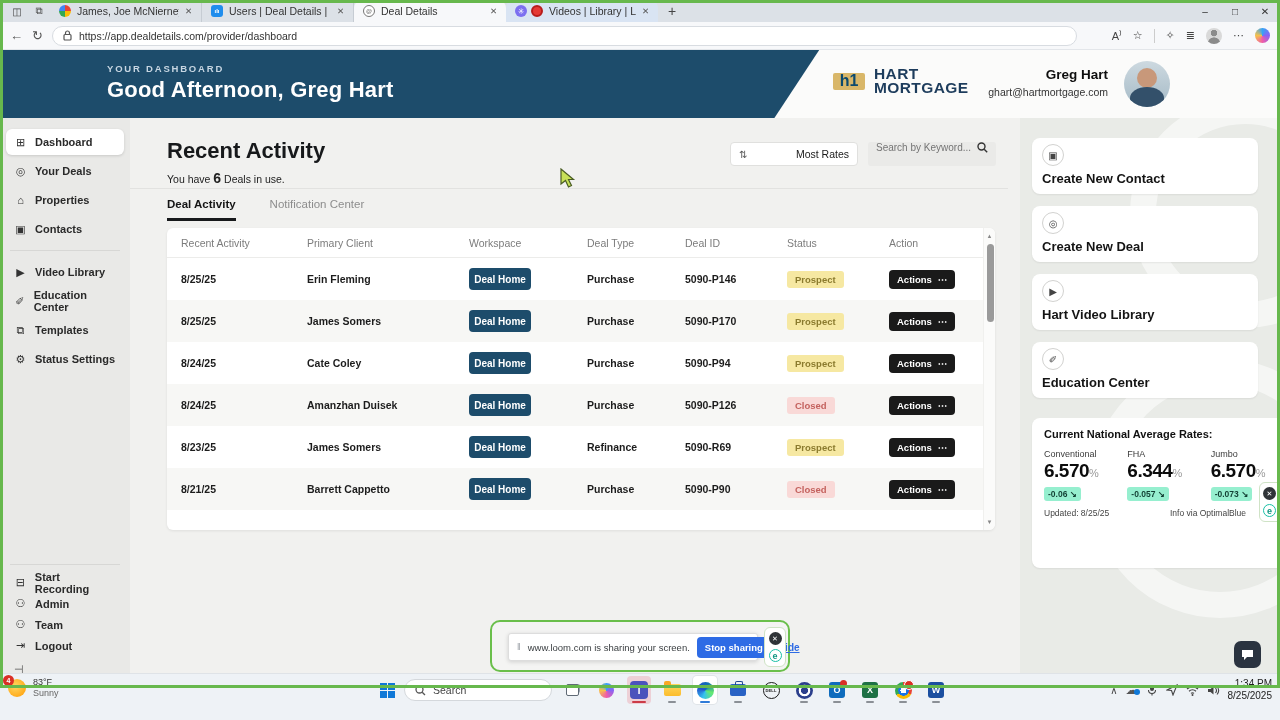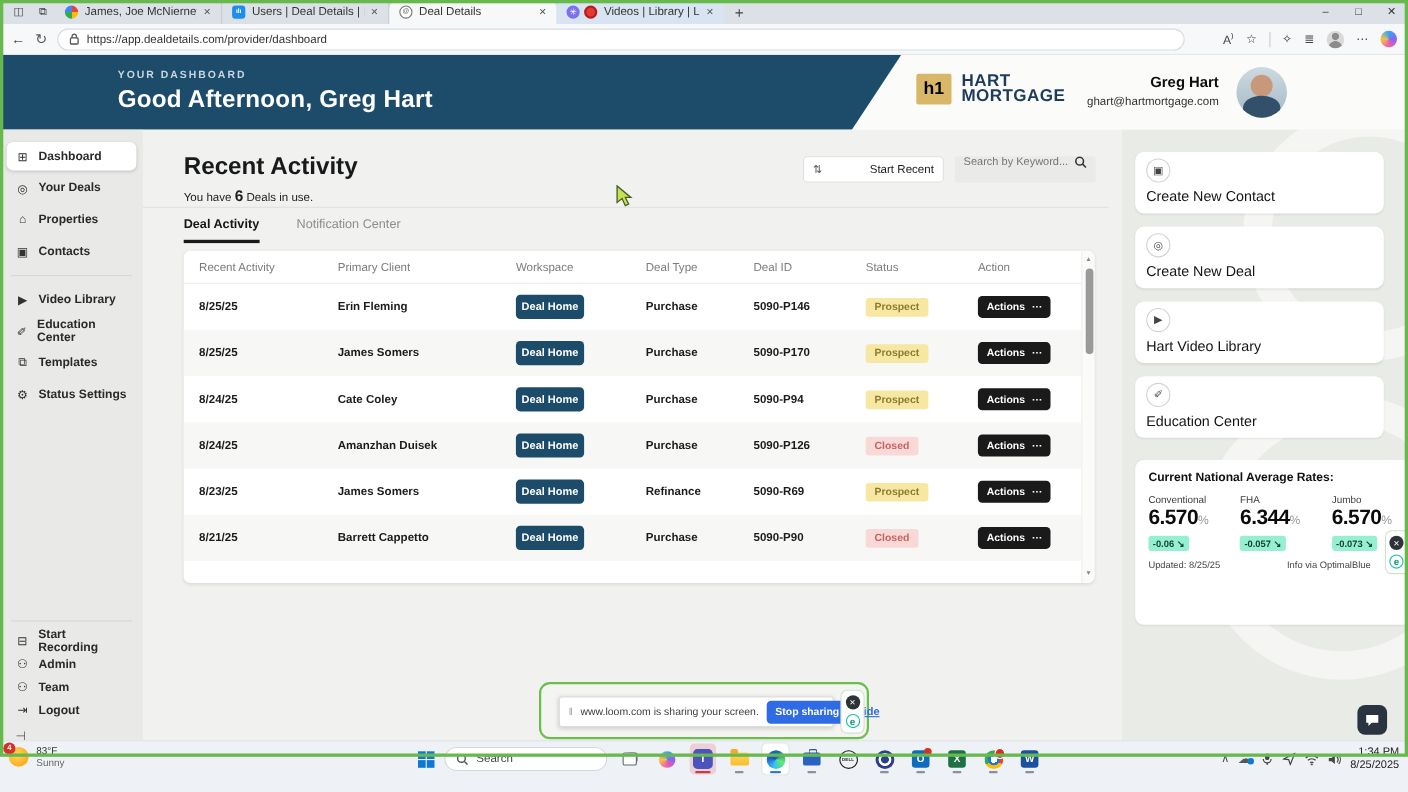--- a/index.html
+++ b/index.html
@@ -36,21 +36,21 @@
     background:radial-gradient(circle at 50% 32%,#8b8b8b 0 3px,rgba(0,0,0,0) 3.5px),radial-gradient(circle at 50% 98%,#8b8b8b 0 6px,rgba(0,0,0,0) 6.5px),#d9d9d9}
   .copilot{width:15px;height:15px;border-radius:50%;background:conic-gradient(#37a3f5,#8a63f4,#ef5da8,#f6c14a,#37a3f5)}
 
   
   .app{position:absolute;top:50px;left:0;right:0;bottom:32px;background:#f1f1ef}
   .app-header{position:absolute;top:0;left:0;right:0;height:68px;background:#fbfbfa;overflow:hidden}
   .header-navy{position:absolute;inset:0;background:#1d4c6b;clip-path:polygon(0 0,64% 0,60.5% 100%,0 100%)}
   .eyebrow{position:absolute;left:107px;top:13px;color:#c7d6e2;font-size:9.5px;font-weight:bold;letter-spacing:1.8px}
   .greeting{position:absolute;left:107px;top:27px;color:#fff;font-size:22px;font-weight:bold;letter-spacing:.2px}
   .brand{position:absolute;left:833px;top:17px;display:flex;gap:9px;align-items:center}
-  .brand-mark{width:32px;height:28px;background:#d9b769;color:#000000;font-weight:bold;display:flex;align-items:center;justify-content:center;font-size:16px;border-radius:2px}
+  .brand-mark{width:32px;height:17px;background:#d9b769;color:#0c4a6e;font-weight:bold;display:flex;align-items:center;justify-content:center;font-size:16px;border-radius:2px}
   .brand-name{color:#1d3c5c;font-weight:bold;font-size:15.5px;line-height:14px;letter-spacing:.4px}
   .header-user{position:absolute;right:172px;top:17px;text-align:right}
   .user-name{font-size:13.5px;font-weight:bold;color:#0e0e0e}
   .user-email{font-size:10.5px;color:#333;margin-top:4px}
   .avatar{position:absolute;right:110px;top:11px;width:46px;height:46px;border-radius:50%;overflow:hidden;background:linear-gradient(180deg,#cdd9e0 0%,#a5bac6 100%)}
   .avatar::before{content:"";position:absolute;left:13px;top:7px;width:20px;height:20px;border-radius:50%;background:#c8987a}
   .avatar::after{content:"";position:absolute;left:6px;top:26px;width:34px;height:22px;border-radius:50% 50% 0 0;background:#33506a}
 
   
   .sidebar{position:absolute;top:68px;left:0;width:130px;bottom:0;background:#e9e9e7;padding-top:8px}
@@ -92,21 +92,21 @@
   .t-thumb{position:absolute;left:2.5px;top:16px;width:7px;height:78px;background:#9a9a9a;border-radius:4px}
 
   
   .rightpanel{position:absolute;top:68px;right:0;width:260px;bottom:0;background:#e9ebe7;overflow:hidden}
   .wm{position:absolute;border:26px solid rgba(255,255,255,.55);border-radius:50%}
   .wm1{width:230px;height:230px;right:-80px;top:-20px}
   .wm2{width:260px;height:260px;right:-70px;top:240px}
   .cards{position:absolute;top:20px;left:12px;width:226px;display:flex;flex-direction:column;gap:12px}
   .panel-card{height:56px;background:#fff;border-radius:8px;box-shadow:0 1px 2px rgba(0,0,0,.07);padding:6px 10px;position:relative}
   .card-icon{width:22px;height:22px;border:1px solid #d2d2d0;border-radius:50%;display:flex;align-items:center;justify-content:center;font-size:10px;color:#444;background:#fff}
-  .card-label{font-size:13px;font-weight:normal;color:#141414;margin-top:5px}
+  .card-label{font-size:13px;font-weight:bold;color:#141414;margin-top:5px}
   .rates-card{position:absolute;left:12px;top:300px;width:270px;height:150px;background:#fff;border-radius:8px;box-shadow:0 1px 2px rgba(0,0,0,.07);padding:10px 12px}
   .rates-title{font-size:11px;font-weight:bold;color:#111}
   .rates-grid{display:grid;grid-template-columns:1fr 1fr 1fr;margin-top:9px;column-gap:4px}
   .rate-label{font-size:9px;color:#3c3c3c}
   .rate-value{font-size:19px;font-weight:bold;color:#0c0c0c;letter-spacing:-.5px;margin-top:1px;white-space:nowrap}
   .rate-pct{font-size:11px;color:#9a9a9a;font-weight:normal}
   .rate-change{display:inline-block;margin-top:5px;background:#96efcf;color:#123f33;font-size:8.5px;font-weight:bold;padding:2px 4px;border-radius:3px;white-space:nowrap}
   .rates-bottom{display:grid;grid-template-columns:1.05fr 1fr;margin-top:8px}
   .rates-foot{display:grid;grid-template-columns:1.05fr 1fr;margin-top:7px;font-size:8.5px;color:#444}
 
@@ -326,21 +326,21 @@
 
     <div class="main">
       <div class="main-title">Recent Activity</div>
       <div class="main-sub">
         <span>You have</span>
         <span class="deals-count">6</span>
         <span>Deals in use.</span>
       </div>
       <div class="sort-box">
         <span class="sort-icon">⇅</span>
-        <span>Start Recent</span>
+        <span>Most Rates</span>
       </div>
       <div class="search-box">
         <input class="search-input" placeholder="Search by Keyword..." style="">
         <svg width="11" height="11" viewBox="0 0 11 11">
             <circle cx="4.5" cy="4.5" r="3.5" fill="none" stroke="#333" stroke-width="1.4"></circle>
             <line x1="7.2" y1="7.2" x2="10.2" y2="10.2" stroke="#333" stroke-width="1.4"></line>
           </svg>
       </div>
       <div class="main-divider"></div>
       <div class="tabs-row">

